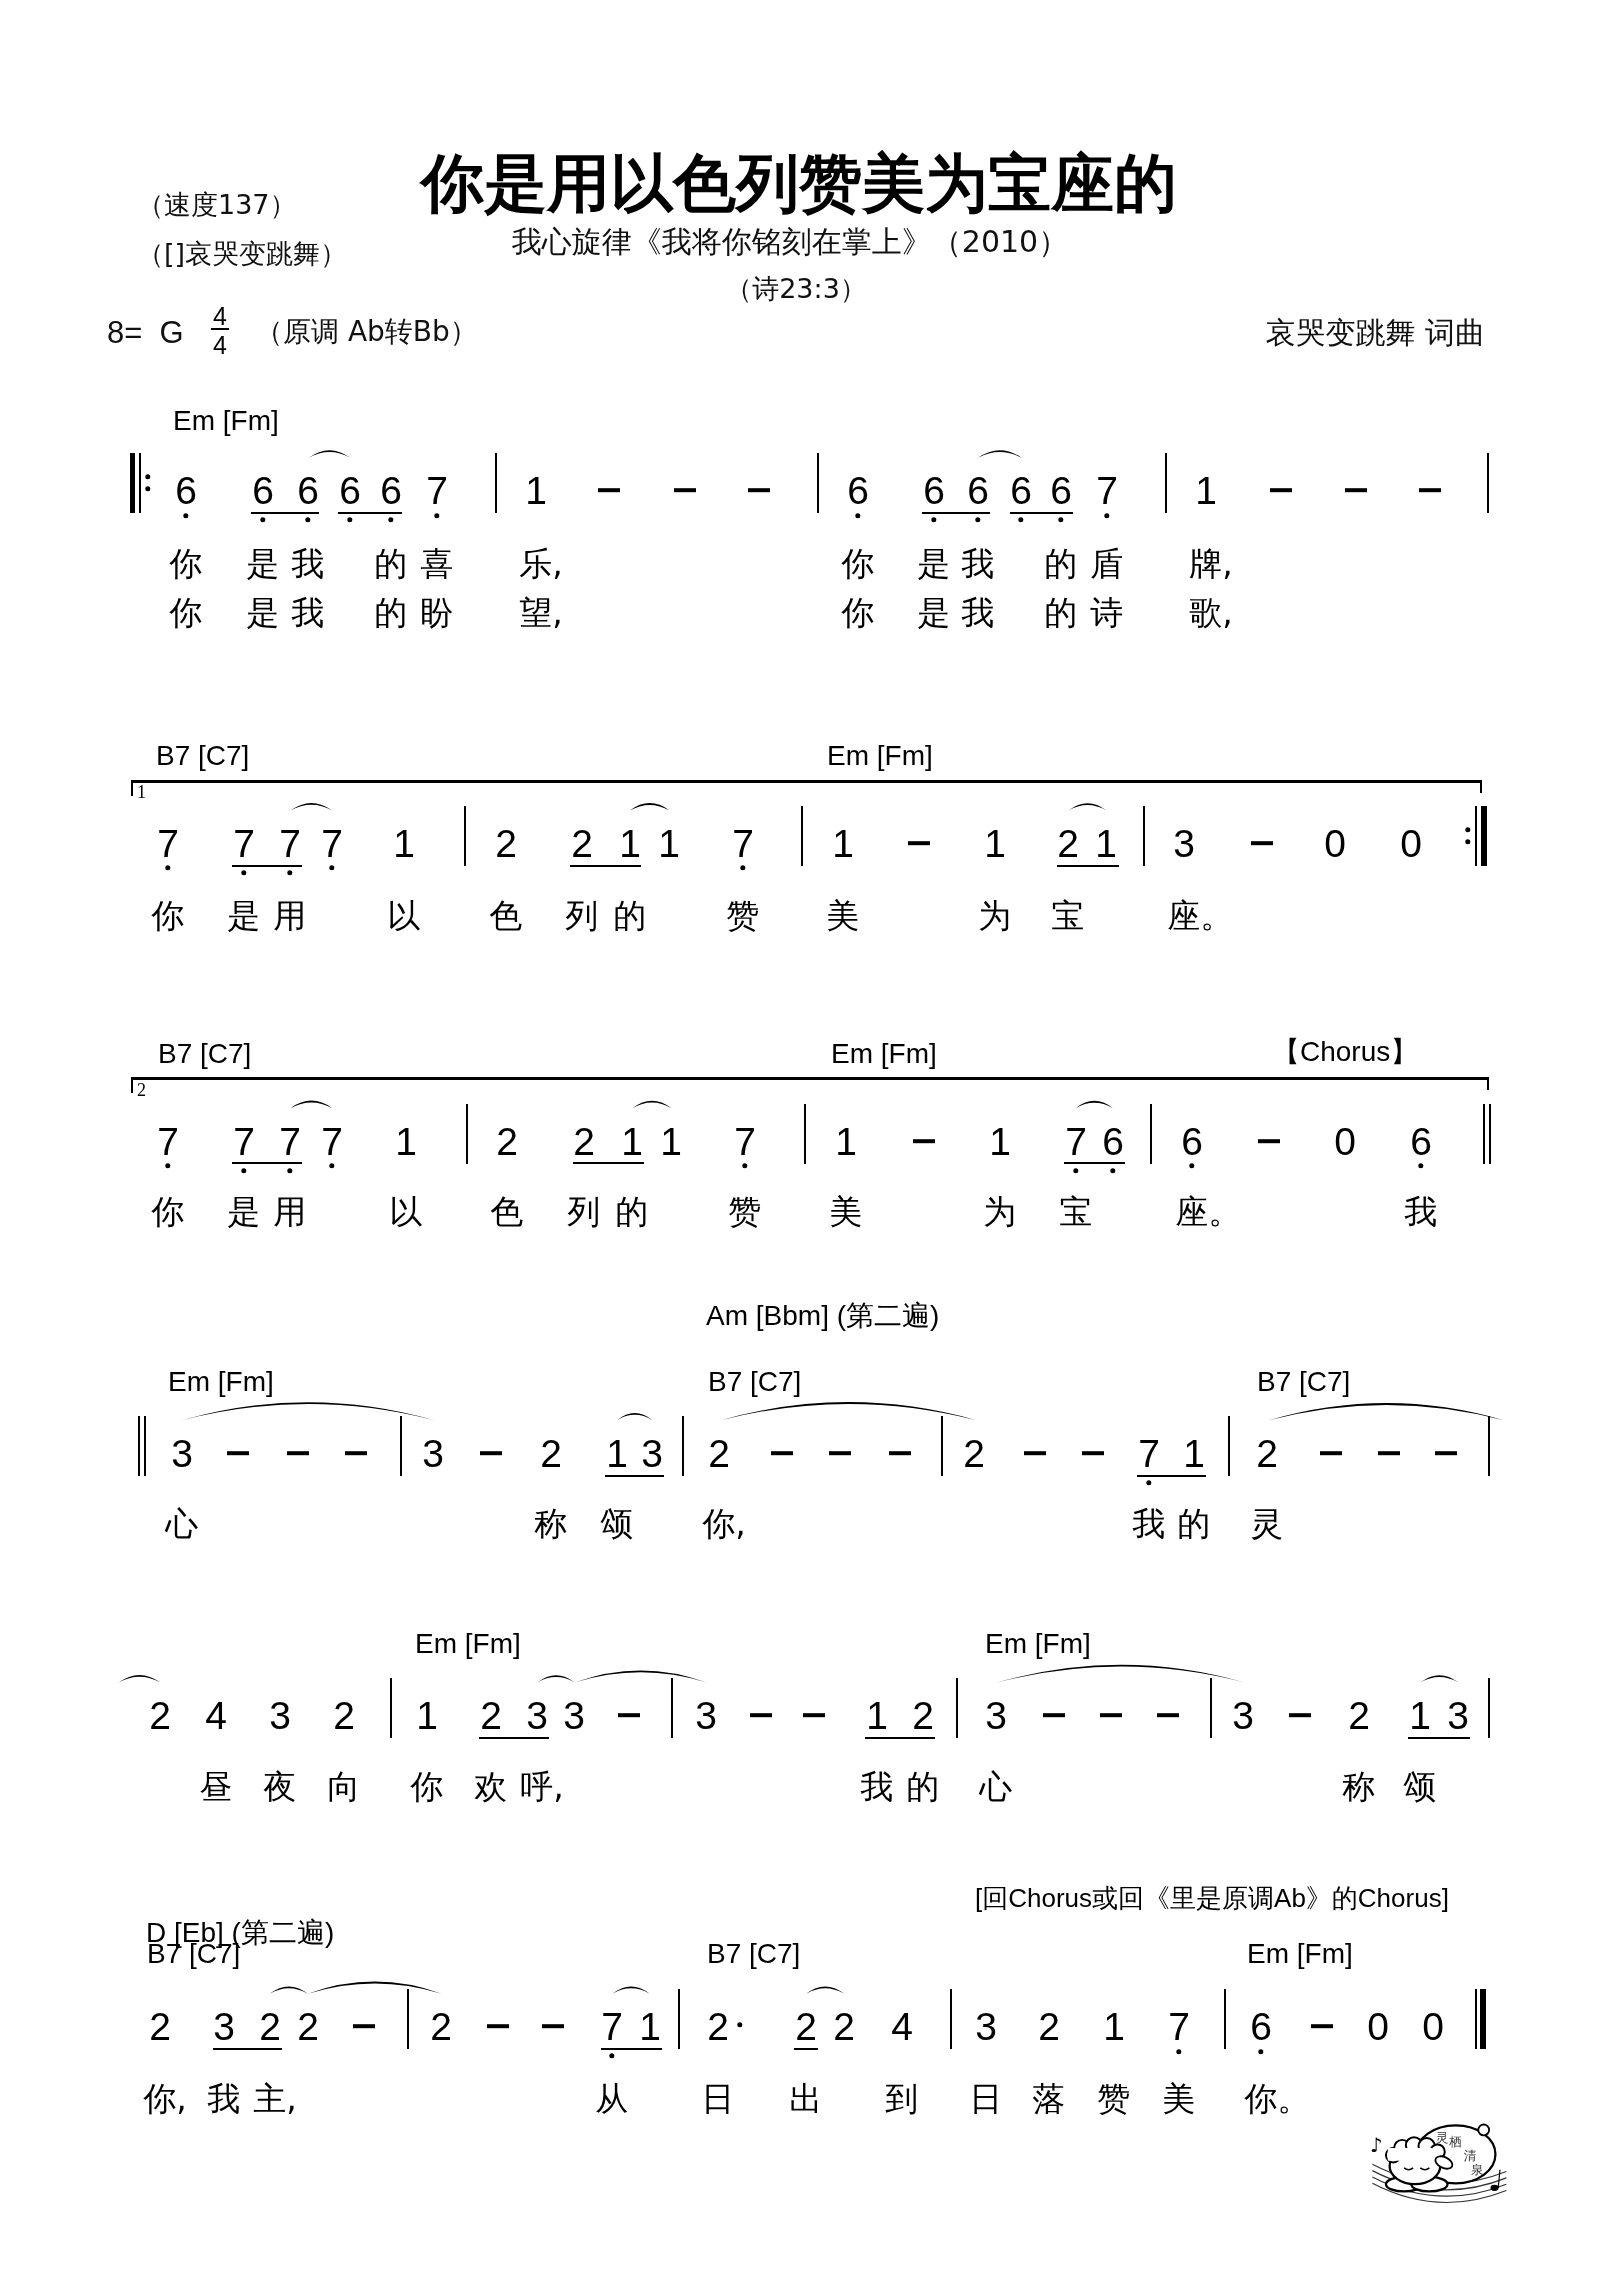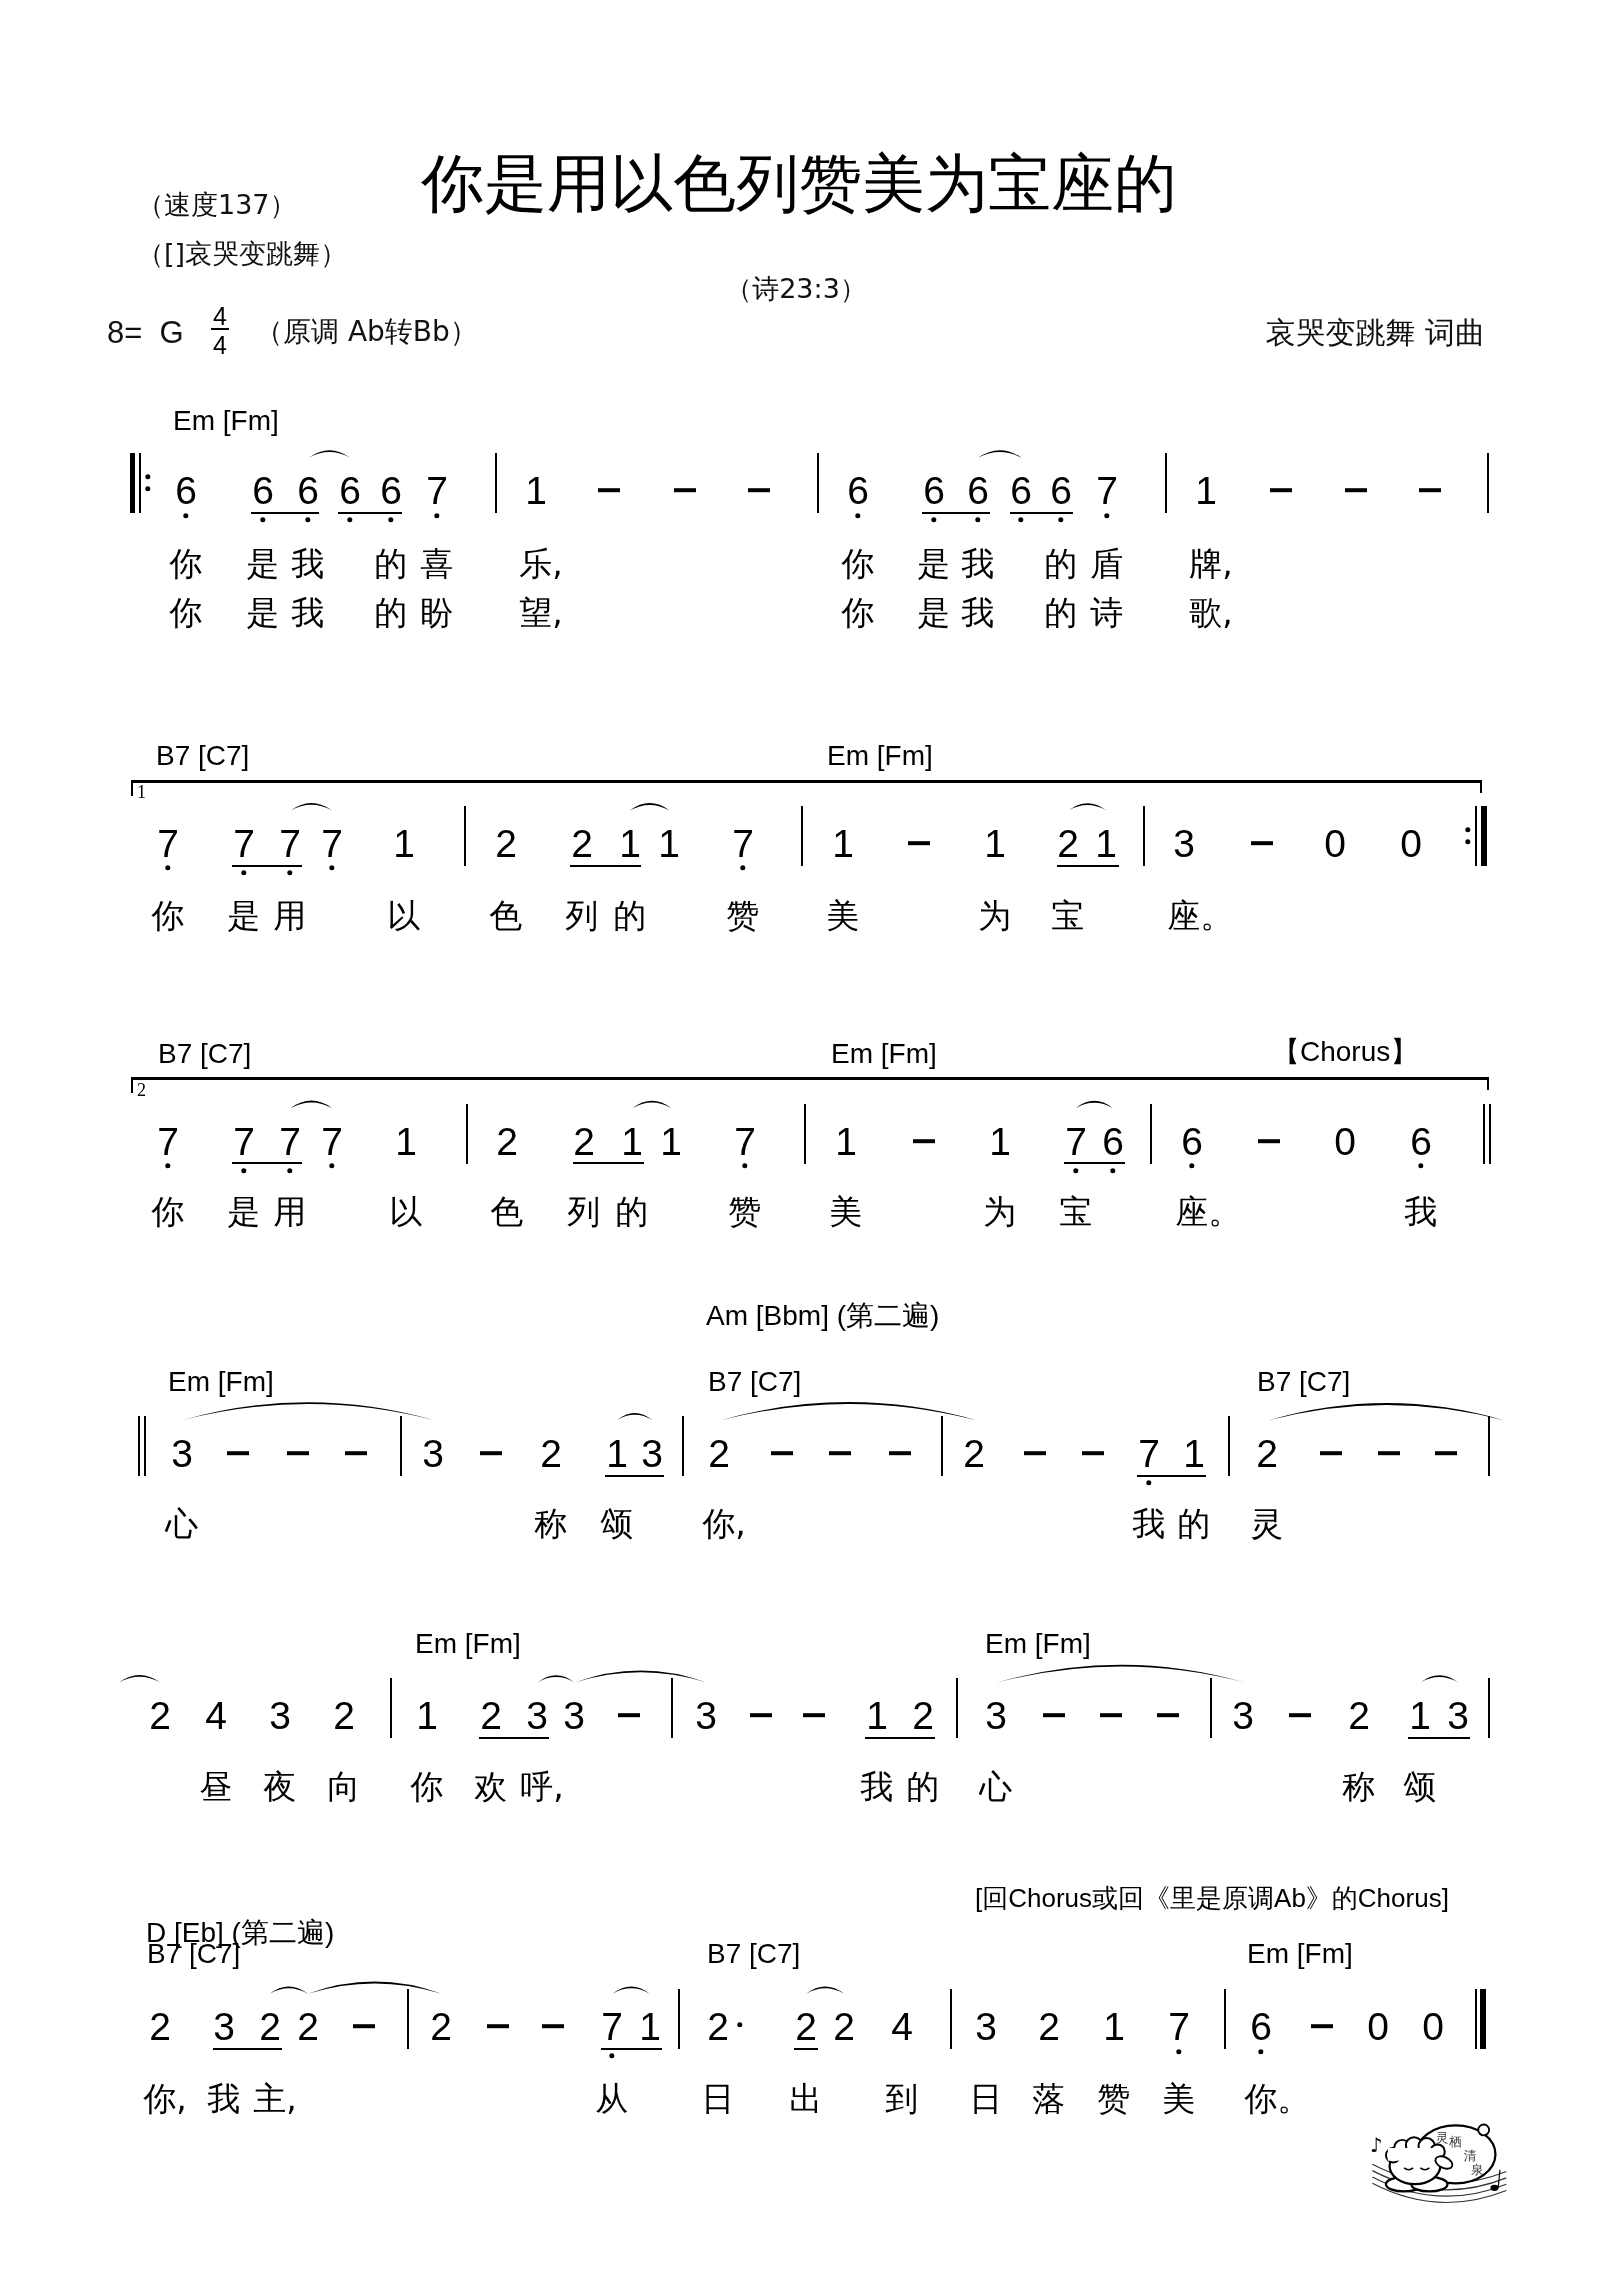--- a/index.html
+++ b/index.html
@@ -1,21 +1,21 @@
 <!DOCTYPE html>
 <html style="font-size:14.5px"><head>
 <meta charset="utf-8">
 <style>
   html, body { margin: 0; padding: 0; background: #ffffff; }
   #score { position: relative; width: 1616px; height: 2285px; background: #ffffff; overflow: hidden; color: #000; }
   .abs { position: absolute; }
   .hdr { position: absolute; font-family: "DejaVu Sans", sans-serif; line-height: 1; white-space: nowrap; transform: translateY(-50%); color: #111; }
   .hdr.center { transform: translate(-50%, -50%); }
   .hdr.right { transform: translate(-100%, -50%); }
-  .title { font-size: 63px; font-weight: normal; color: #000; }
+  .title { font-size: 63px; font-weight: bold; color: #000; }
   .sub { font-size: 30px; }
   .small-hdr { font-size: 27px; }
   .keytxt { font-family: "Liberation Sans", sans-serif; font-size: 31px; white-space: pre; }
   .ts { position: absolute; font-family: "Liberation Sans", sans-serif; font-size: 25px; line-height: 1; transform: translate(-50%, -50%); }
   .ts-line { position: absolute; background: #000; height: 1.8px; width: 18px; }
   .note { font-family: "Liberation Sans", sans-serif; font-size: 39px; line-height: 1; transform: translate(-50%, -50%); white-space: nowrap; }
   .dash { width: 22px; height: 3.6px; background: #000; transform: translate(-50%, -50%); }
   .ldot { width: 5.4px; height: 5.4px; border-radius: 50%; background: #000; transform: translate(-50%, -50%); }
   .blk { background: #000; }
   .lyric { font-family: "DejaVu Sans", sans-serif; font-size: 33px; line-height: 1; white-space: nowrap; transform: translate(-16.7px, -50%); }
@@ -26,20 +26,21 @@
   #logo { position: absolute; left: 1357px; top: 2108px; }
 </style>
 </head>
 <body>
 
 <div id="score">
 
   <div class="hdr small-hdr" style="left:137px; top:204px;">（速度137）</div>
   <div class="hdr small-hdr" style="left:137px; top:253px;">（[]哀哭变跳舞）</div>
   <div class="hdr center title" style="left:799px; top:183px;">你是用以色列赞美为宝座的</div>
+  <div class="hdr center sub" style="left:790px; top:242px;">我心旋律《我将你铭刻在掌上》（2010）</div>
   <div class="hdr center small-hdr" style="left:796px; top:288px;">（诗23:3）</div>
 
   <div class="hdr keytxt" style="left:107px; top:332px;">8=  G</div>
   <div class="ts" style="left:220px; top:316px;">4</div>
   <div class="ts-line" style="left:211px; top:328px;"></div>
   <div class="ts" style="left:220px; top:345px;">4</div>
   <div class="hdr small-hdr" style="left:255px; top:332px; font-size:28px;">（原调 Ab转Bb）</div>
   <div class="hdr right" style="left:1485px; top:333px; font-size:30px;">哀哭变跳舞 词曲</div>
 
   <svg id="slur-layer" width="1616" height="2285" viewBox="0 0 1786 2526">

